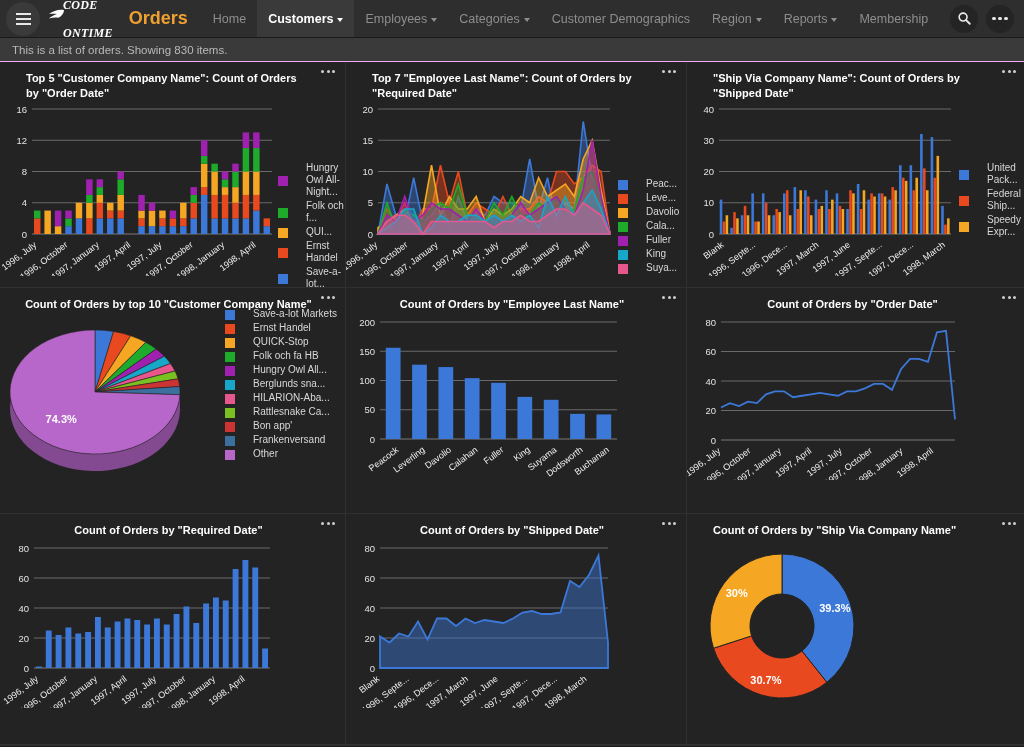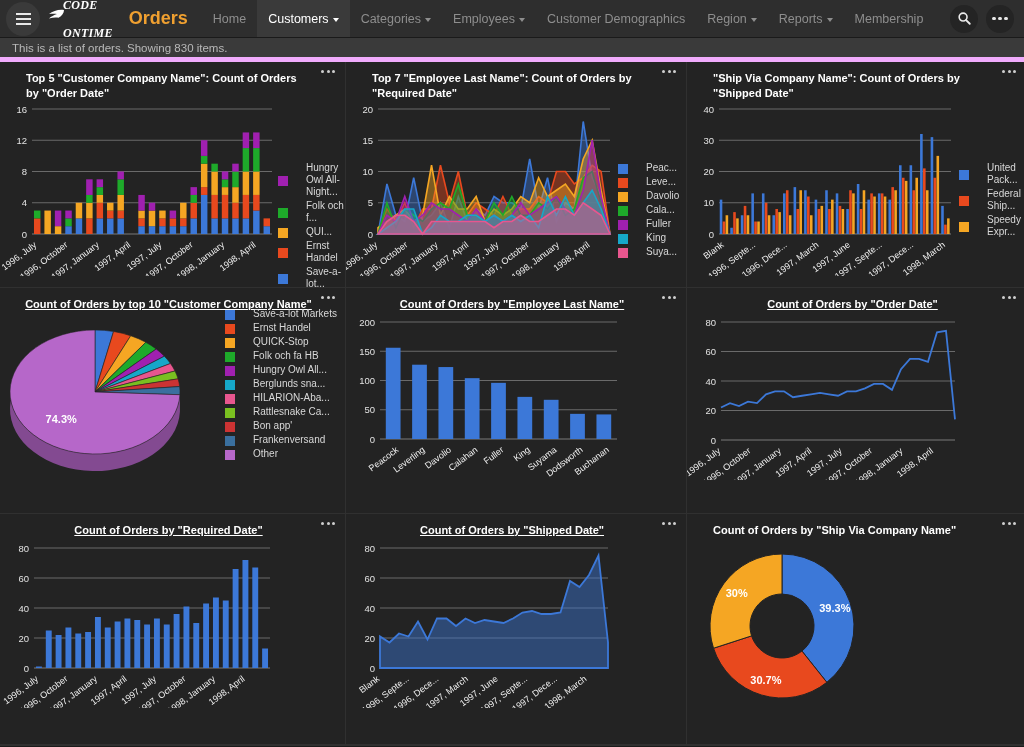--- a/index.html
+++ b/index.html
@@ -41,40 +41,40 @@
     display: flex; align-items: center; padding: 0 14px 0 16px;
     flex: 0 0 auto; white-space: nowrap;
   }
 
   nav#mainnav { display: flex; align-items: stretch; flex: 1 1 auto; overflow: hidden; }
   .navitem {
     display: flex; align-items: center; gap: 4px;
     padding: 0 11px; font-size: 12.5px; color: #8e8e8e;
     white-space: nowrap; cursor: pointer;
   }
-  .navitem.active { background: #3a3a3a; color: #ffffff; font-weight: normal; }
+  .navitem.active { background: #3a3a3a; color: #ffffff; font-weight: bold; }
   .caret {
     width: 0; height: 0; border-left: 3.5px solid transparent;
     border-right: 3.5px solid transparent; border-top: 4px solid currentColor;
     display: inline-block; margin-top: 2px;
   }
 
   .topright { display: flex; align-items: center; gap: 8px; padding-right: 10px; flex: 0 0 auto; }
   .circbtn {
     width: 28px; height: 28px; border-radius: 50%; background: #242424;
     display: flex; align-items: center; justify-content: center; cursor: pointer;
   }
   .dots3 { display: flex; gap: 2.5px; }
   .dots3 i { width: 3.5px; height: 3.5px; border-radius: 50%; background: #e8e8e8; display: block; }
 
   
   #subbar {
     height: 24px; background: #3a3a3a; display: flex; align-items: center;
     padding-left: 12px; color: #b9b9b9; font-size: 11.5px;
-    border-bottom: 5px solid #f0abfc;
+    border-bottom: 1px solid #f0abfc;
   }
 
   
   #grid {
     display: grid;
     grid-template-columns: 345px 340px 339px;
     grid-template-rows: 225px 225px 230px;
     background: #303030;
     gap: 1px;
     height: 684px;
@@ -82,21 +82,21 @@
   .panel { background: #232323; position: relative; overflow: hidden; }
   .panel-menu {
     position: absolute; top: 8px; right: 10px; display: flex; gap: 2.5px;
     cursor: pointer; z-index: 5;
   }
   .panel-menu i { width: 3px; height: 3px; border-radius: 50%; background: #cfcfcf; display: block; }
   .panel-title {
     color: #ffffff; font-size: 11px; font-weight: bold;
     padding: 9px 34px 0 26px; line-height: 1.35;
   }
-  .panel-title.center { text-align: center; padding-left: 20px; padding-right: 28px; text-decoration: underline; }
+  .panel-title.center { text-align: center; padding-left: 20px; padding-right: 28px; }
 
   .chartarea { position: relative; width: 100%; }
   svg.plot { display: block; }
 
   
   .legend {
     position: absolute; display: flex; flex-direction: column;
   }
   .legend .row { display: flex; align-items: center; gap: 18px; margin-bottom: 2px; }
   .legend .sw { width: 10px; height: 10px; flex: 0 0 auto; margin-top: 1px; }
@@ -134,25 +134,25 @@
 
   <nav id="mainnav">
     <div class="navitem">
       <span>Home</span>
     </div>
     <div class="navitem active">
       <span>Customers</span>
       <span class="caret"></span>
     </div>
     <div class="navitem">
+      <span>Employees</span>
+      <span class="caret"></span>
+    </div>
+    <div class="navitem">
       <span>Categories</span>
-      <span class="caret"></span>
-    </div>
-    <div class="navitem">
-      <span>Employees</span>
       <span class="caret"></span>
     </div>
     <div class="navitem">
       <span>Customer Demographics</span>
     </div>
     <div class="navitem">
       <span>Region</span>
       <span class="caret"></span>
     </div>
     <div class="navitem">
@@ -347,21 +347,21 @@
           <text x="0" y="0" class="rot" transform="translate(32,145) rotate(-37)" text-anchor="end">1996, July</text>
           <text x="0" y="0" class="rot" transform="translate(62.326797385620914,145) rotate(-37)" text-anchor="end">1996, October</text>
           <text x="0" y="0" class="rot" transform="translate(92.65359477124183,145) rotate(-37)" text-anchor="end">1997, January</text>
           <text x="0" y="0" class="rot" transform="translate(122.98039215686275,145) rotate(-37)" text-anchor="end">1997, April</text>
           <text x="0" y="0" class="rot" transform="translate(153.30718954248366,145) rotate(-37)" text-anchor="end">1997, July</text>
           <text x="0" y="0" class="rot" transform="translate(183.63398692810458,145) rotate(-37)" text-anchor="end">1997, October</text>
           <text x="0" y="0" class="rot" transform="translate(213.9607843137255,145) rotate(-37)" text-anchor="end">1998, January</text>
           <text x="0" y="0" class="rot" transform="translate(244.2875816993464,145) rotate(-37)" text-anchor="end">1998, April</text>
         </svg>
       </div>
-    <div class="legend" id="lg1" style="left:272px; top:100px;">
+    <div class="legend" id="lg1" style="left:272px; top:116px;">
         <div class="row">
           <span class="sw" style="background: rgb(60, 120, 216);"></span>
           <span class="lb">Peac...</span>
         </div>
         <div class="row">
           <span class="sw" style="background: rgb(232, 73, 30);"></span>
           <span class="lb">Leve...</span>
         </div>
         <div class="row">
           <span class="sw" style="background: rgb(245, 166, 35);"></span>

